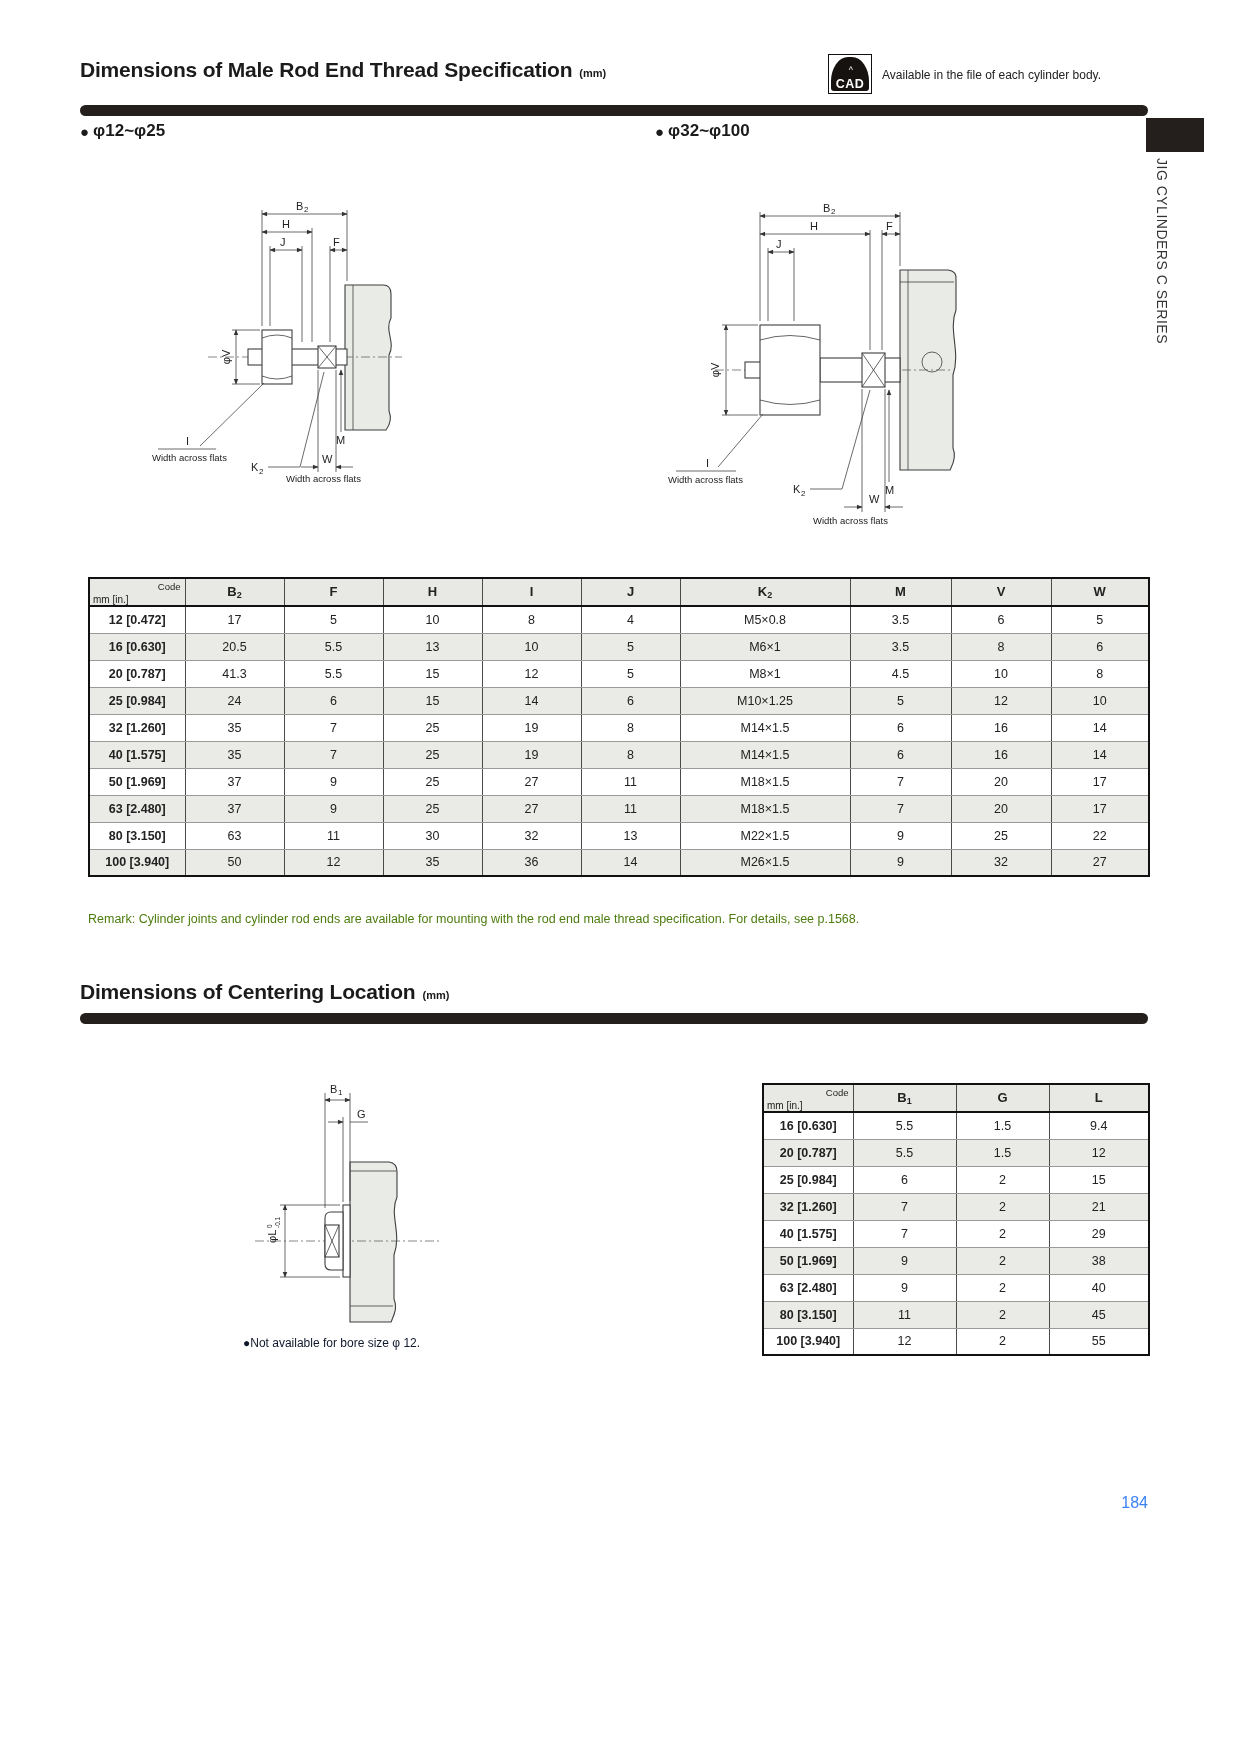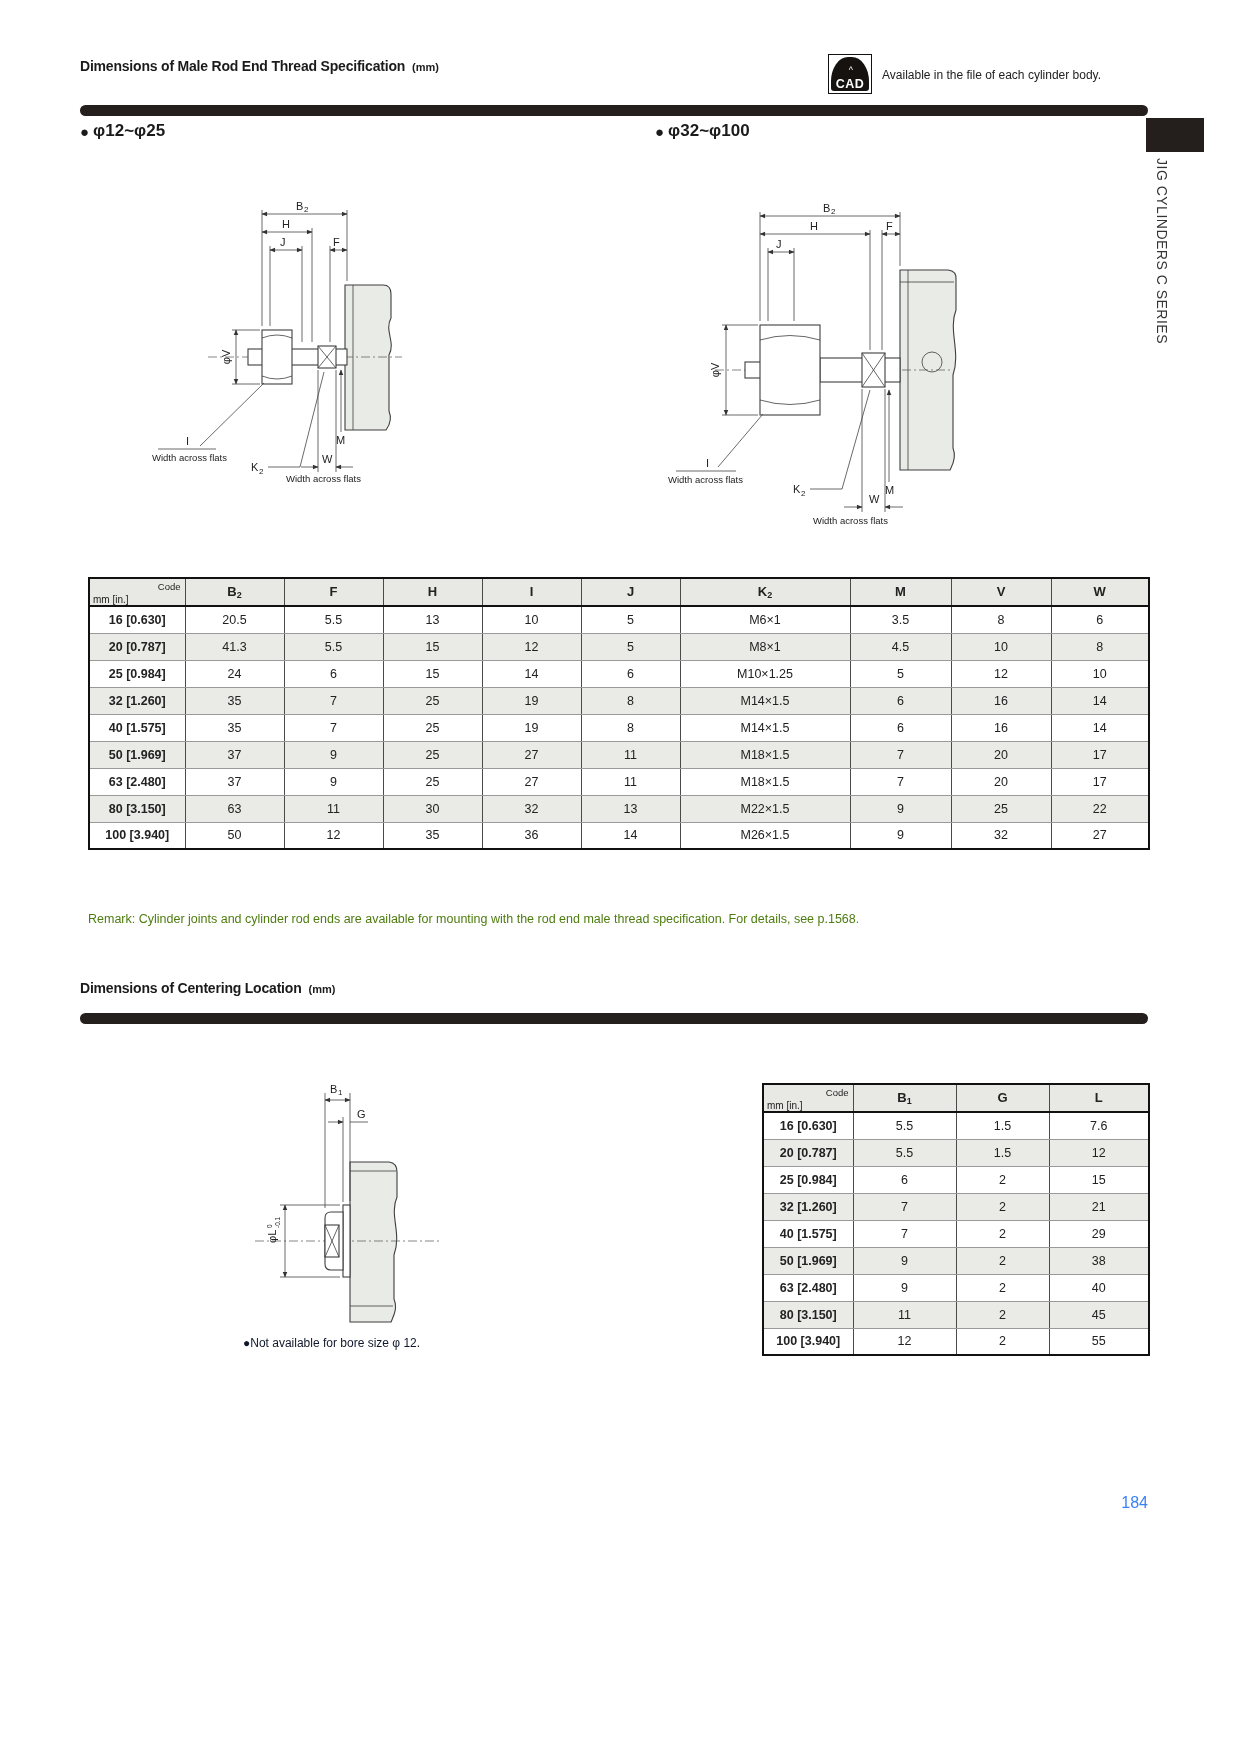--- a/index.html
+++ b/index.html
@@ -2,21 +2,21 @@
 <html><head>
 <meta charset="utf-8">
 <style>
   html,body{margin:0;padding:0;background:#fff;}
   .page{position:relative;width:1240px;height:1754px;background:#ffffff;overflow:hidden;
         font-family:"Liberation Sans",sans-serif;color:#222;}
   .abs{position:absolute;}
 
   
   .sec-title{display:flex;align-items:baseline;font-weight:bold;color:#1b1b1b;}
-  .sec-title .t{font-size:14px;letter-spacing:-0.2px;}
+  .sec-title .t{font-size:21px;letter-spacing:-0.2px;}
   .sec-title .u{font-size:11px;margin-left:7px;font-weight:bold;}
   .hbar{background:#241f1d;height:11px;border-radius:6px;}
 
   
   .cadbox{width:44px;height:40px;border:1.5px solid #111;background:#fff;box-sizing:border-box;padding:2px;}
   .cadbox .dome{position:relative;width:100%;height:100%;background:#161210;
       border-radius:45% 45% 3px 3px / 72% 72% 3px 3px;display:flex;align-items:flex-end;justify-content:center;}
   .cadbox .cadtxt{color:#fff;font-weight:bold;font-size:12.5px;line-height:1;letter-spacing:0.5px;padding-bottom:1px;}
   .cadbox .caret{position:absolute;top:9px;left:50%;transform:translateX(-30%);color:#fff;font-size:9px;line-height:1;}
   .cad-caption{font-size:12px;color:#222;}
@@ -251,20 +251,32 @@
         <th><span>I</span><sub></sub></th>
         <th><span>J</span><sub></sub></th>
         <th><span>K</span><sub>2</sub></th>
         <th><span>M</span><sub></sub></th>
         <th><span>V</span><sub></sub></th>
         <th><span>W</span><sub></sub></th>
       </tr>
     </thead>
     <tbody>
 
+    <tr>
+        <th>12 [0.472]</th>
+        <td>17</td>
+        <td>5</td>
+        <td>10</td>
+        <td>8</td>
+        <td>4</td>
+        <td>M5×0.8</td>
+        <td>3.5</td>
+        <td>6</td>
+        <td>5</td>
+      </tr>
         <tr>
         <th>16 [0.630]</th>
         <td>20.5</td>
         <td>5.5</td>
         <td>13</td>
         <td>10</td>
         <td>5</td>
         <td>M6×1</td>
         <td>3.5</td>
         <td>8</td>
@@ -438,21 +450,21 @@
         <th><span>G</span><sub></sub></th>
         <th><span>L</span><sub></sub></th>
       </tr>
     </thead>
     <tbody>
 
     <tr>
         <th>16 [0.630]</th>
         <td>5.5</td>
         <td>1.5</td>
-        <td>7.6</td>
+        <td>9.4</td>
       </tr>
         <tr>
         <th>20 [0.787]</th>
         <td>5.5</td>
         <td>1.5</td>
         <td>12</td>
       </tr>
         <tr>
         <th>25 [0.984]</th>
         <td>6</td>

